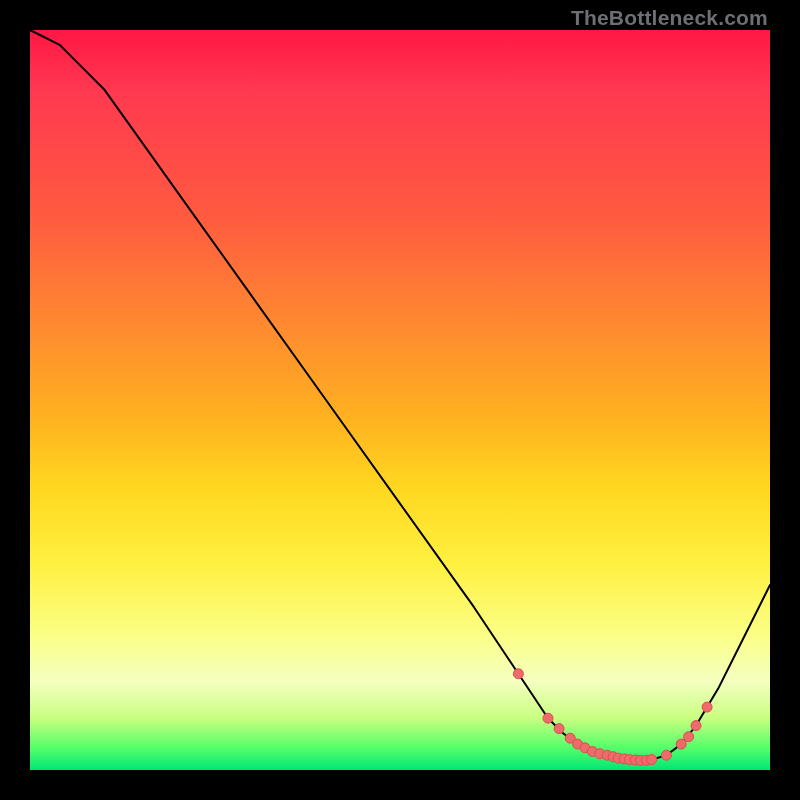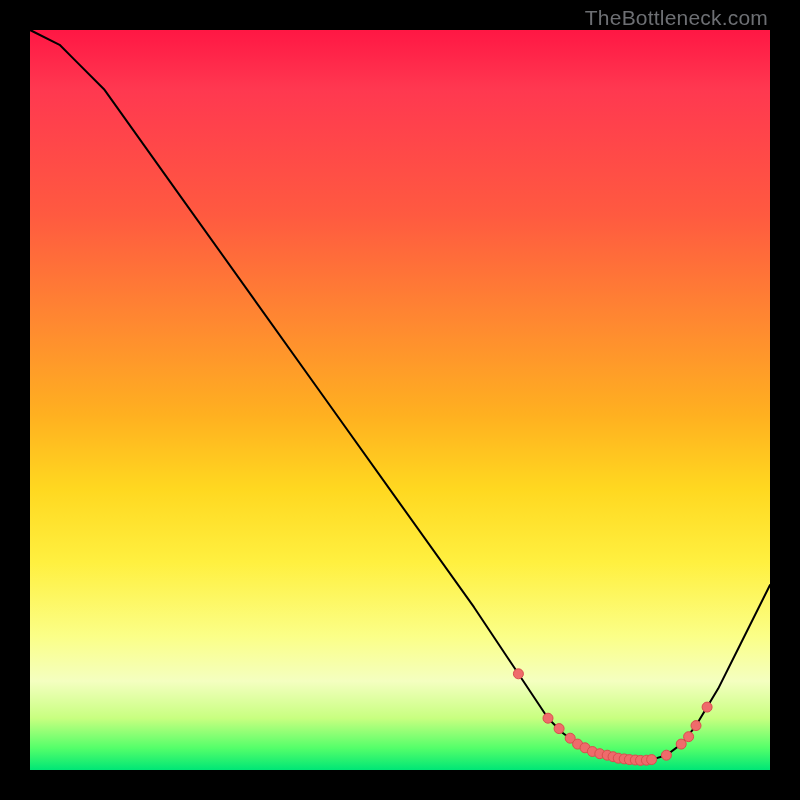--- a/index.html
+++ b/index.html
@@ -39,21 +39,21 @@
       #55ff6a 97%,
       #00e676 100%
     );
   }
   .watermark {
     position: absolute;
     top: 6px;
     right: 32px;
     color: #6d6f73;
     font-size: 21px;
-    font-weight: 400;
+    font-weight: 700;
     letter-spacing: 0.2px;
   }
   svg.overlay {
     position: absolute;
     left: 0;
     top: 0;
     width: 740px;
     height: 740px;
     overflow: visible;
   }

